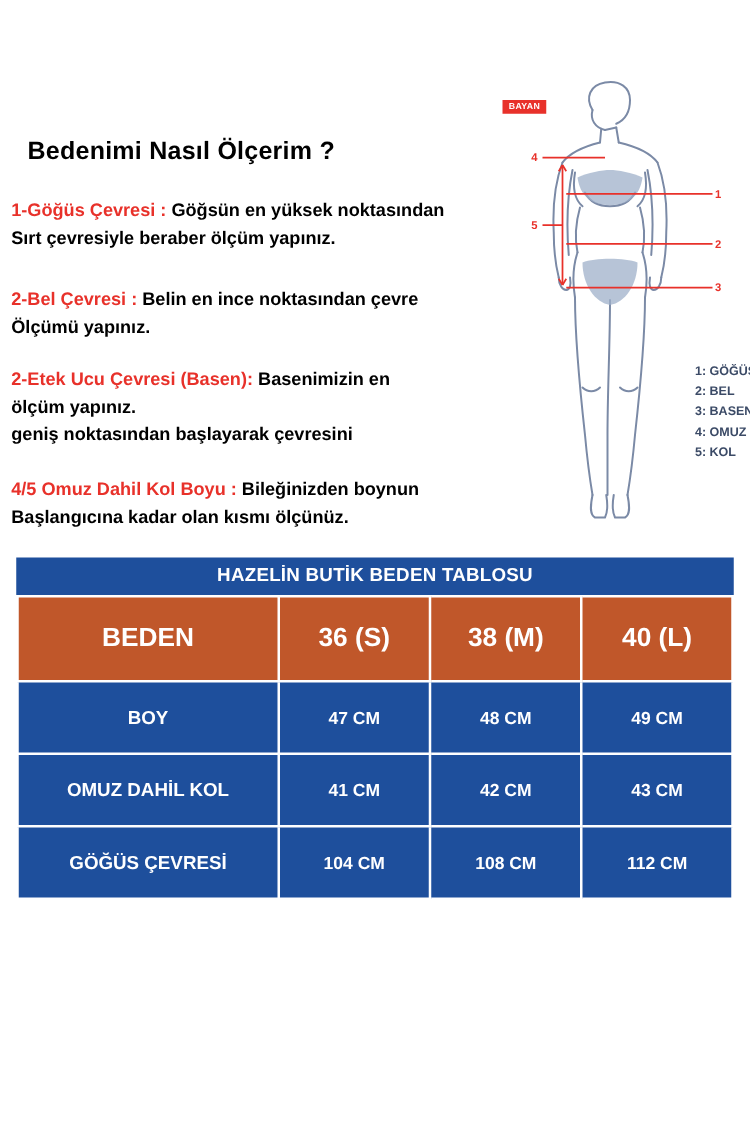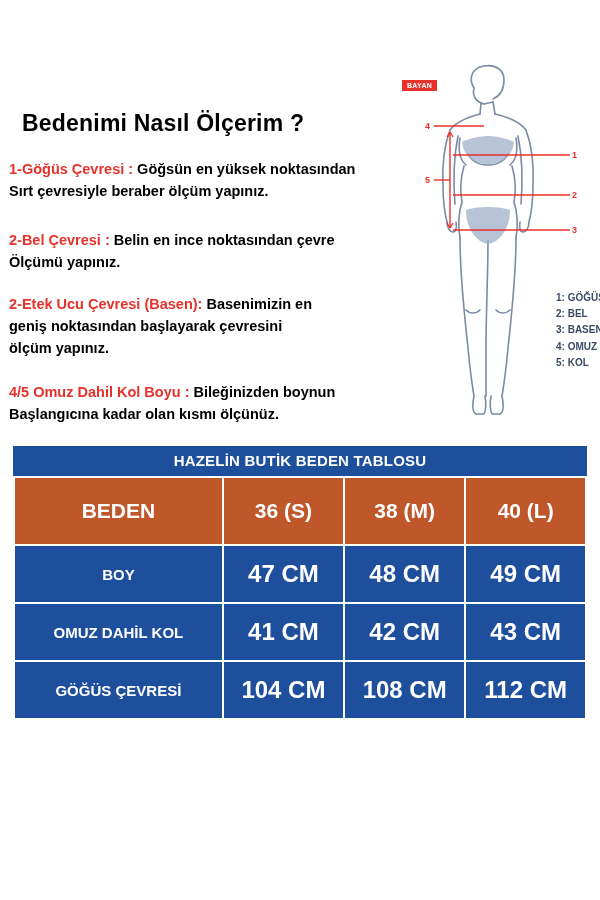--- a/index.html
+++ b/index.html
@@ -13,21 +13,21 @@
     position: relative;
     font-family: "Liberation Sans", sans-serif;
     overflow: hidden;
   }
 
   
   .heading {
     position: absolute;
     left: 22px;
     top: 110px;
-    font-size: 23px;
+    font-size: 20px;
     font-weight: bold;
     color: #000000;
     letter-spacing: 0.2px;
   }
 
   
   .instr {
     position: absolute;
     left: 8px;
     width: 400px;
@@ -100,21 +100,21 @@
     border-collapse: collapse;
     width: 100%;
     table-layout: fixed;
   }
   table.size-table td {
     border: 2px solid #ffffff;
     text-align: center;
     color: #ffffff;
     font-weight: bold;
     height: 54px;
-    font-size: 24px;
+    font-size: 14px;
   }
   table.size-table tr.head td {
     background: #c0572a;
     font-size: 21px;
     height: 64px;
   }
   table.size-table tr.body td {
     background: #1e4f9c;
     margin-top: 44px;
   }
@@ -136,22 +136,22 @@
   <span class="ln">Sırt çevresiyle beraber ölçüm yapınız.</span>
 </div>
 
 <div class="instr instr-2">
   <span class="ln"><span class="red">2-Bel Çevresi :</span><span> Belin en ince noktasından çevre</span></span>
   <span class="ln">Ölçümü yapınız.</span>
 </div>
 
 <div class="instr instr-3">
   <span class="ln"><span class="red">2-Etek Ucu Çevresi (Basen):</span><span> Basenimizin en</span></span>
+  <span class="ln">ölçüm yapınız.</span>
   <span class="ln">geniş noktasından başlayarak çevresini</span>
-  <span class="ln">ölçüm yapınız.</span>
 </div>
 
 <div class="instr instr-4">
   <span class="ln"><span class="red">4/5 Omuz Dahil Kol Boyu :</span><span> Bileğinizden boynun</span></span>
   <span class="ln"> Başlangıcına kadar olan kısmı ölçünüz.</span>
 </div>
 
 <div class="figure-area">
   <div class="bayan-tag">BAYAN</div>
 

